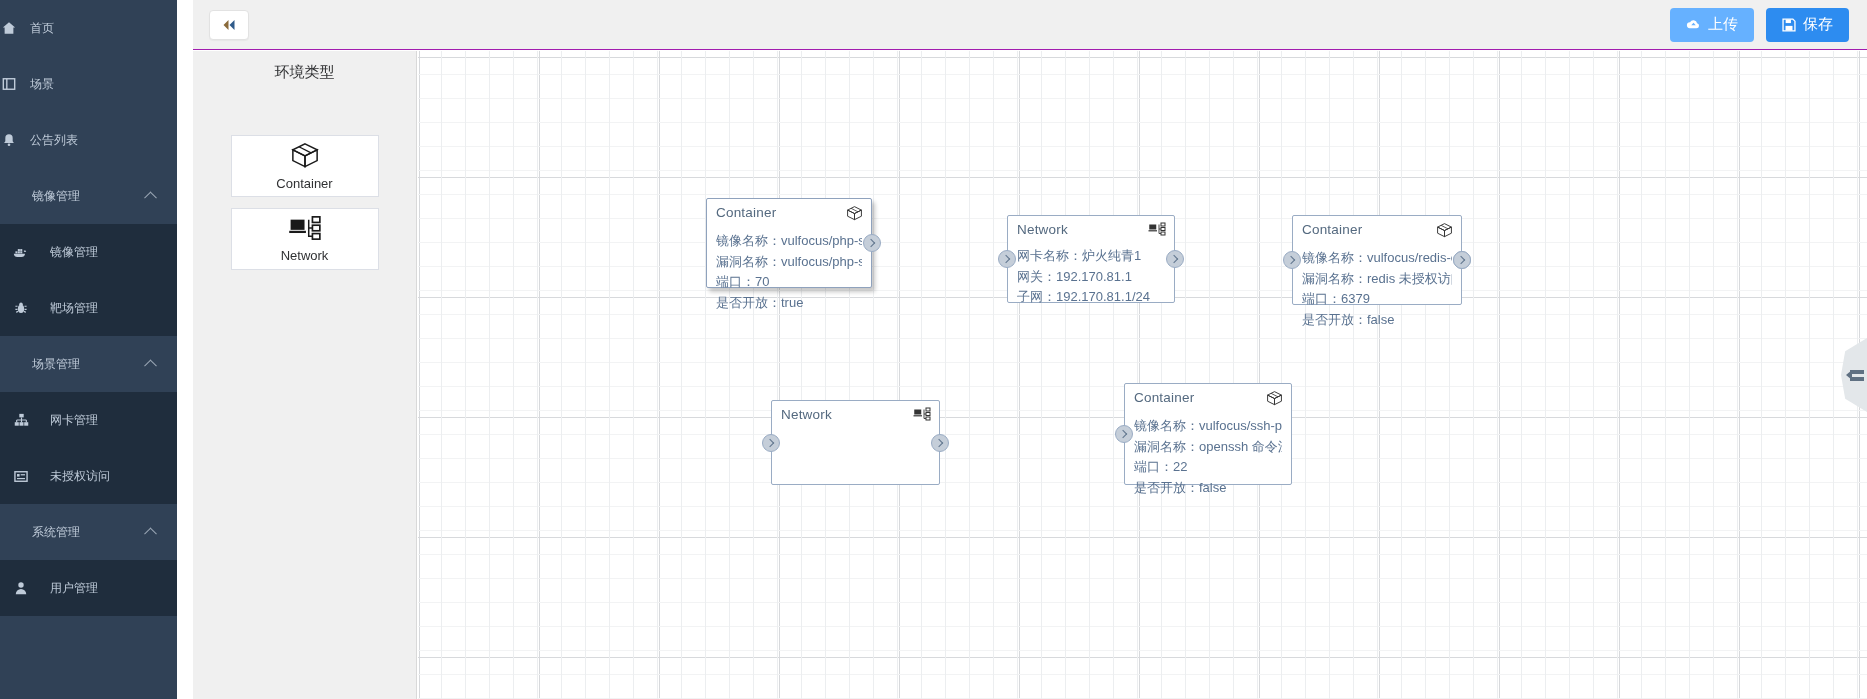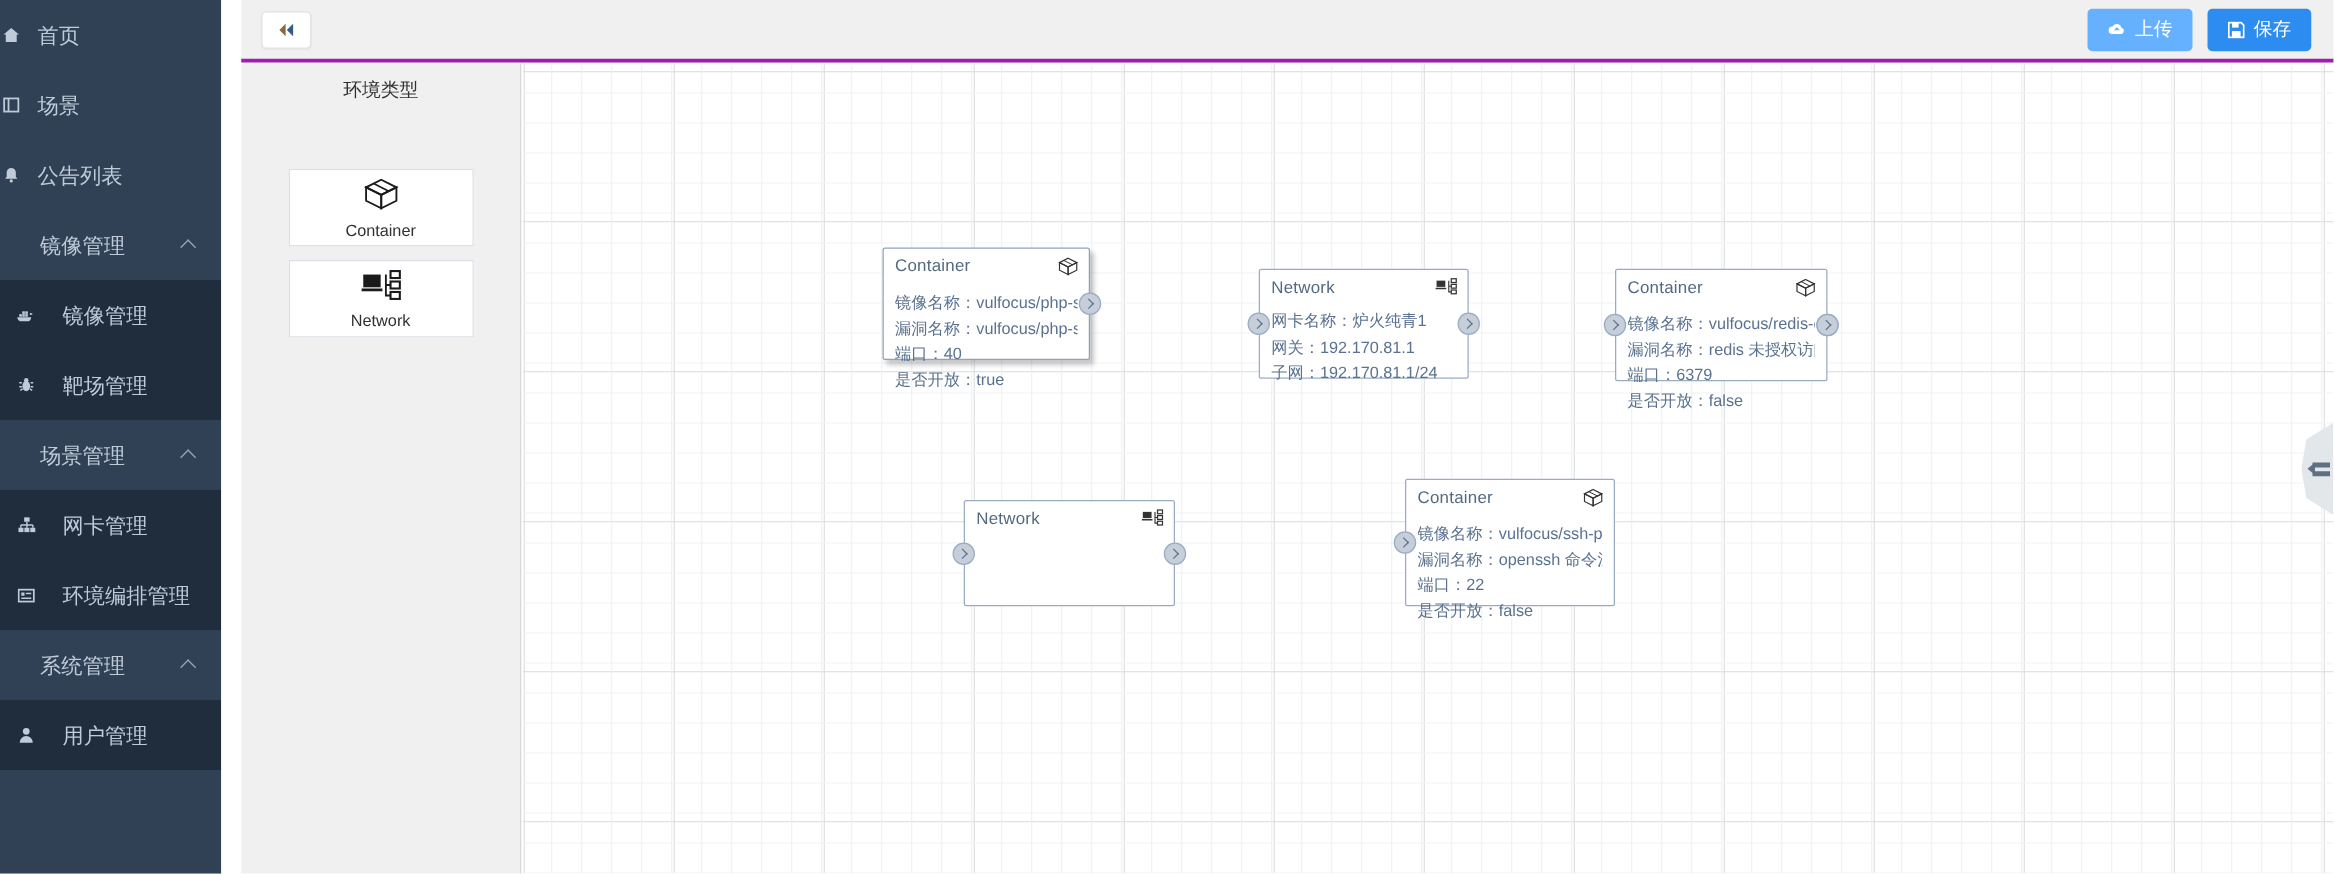--- a/index.html
+++ b/index.html
@@ -29,21 +29,21 @@
     flex: 0 0 177px;
     overflow: hidden;
   }
   .nav-item {
     position: relative;
     height: 56px;
     display: flex;
     align-items: center;
     padding-left: 10px;
     color: #bfcbd9;
-    font-size: 17px;
+    font-size: 12px;
     white-space: nowrap;
     cursor: pointer;
   }
   .nav-item .nv-ico {
     width: 30px;
     flex: 0 0 30px;
     display: flex;
     align-items: center;
     justify-content: center;
     color: #bfcbd9;
@@ -76,21 +76,21 @@
     background: #ffffff;
     overflow: hidden;
   }
 
   .toolbar {
     position: absolute;
     left: 16px; top: 0;
     right: 0;
     height: 50px;
     background: #f0f0f0;
-    border-bottom: 3px solid #a21caf;
+    border-bottom: 1px solid #a21caf;
     display: flex;
     align-items: center;
   }
   .collapse-btn {
     margin-left: 16px;
     width: 40px; height: 30px;
     background: #ffffff;
     border: 1px solid #e2e2e2;
     border-radius: 4px;
     display: flex;
@@ -345,21 +345,21 @@
         </div>
         <div class="nav-item submenu-child">
           <span class="nv-ico">
             <svg width="14" height="13" viewBox="0 0 16 15">
               <rect x="1" y="2" width="14" height="11" fill="none" stroke="currentColor" stroke-width="1.6"></rect>
               <rect x="3.4" y="4.6" width="3" height="3" fill="currentColor"></rect>
               <rect x="7.6" y="4.8" width="5" height="1.4" fill="currentColor"></rect>
               <rect x="3.4" y="9.2" width="9.2" height="1.4" fill="currentColor"></rect>
             </svg>
           </span>
-          <span class="nv-label">环境编排管理</span>
+          <span class="nv-label">未授权访问</span>
         </div>
         <div class="nav-item group">
           <span class="nv-label">系统管理</span>
           <span class="arrow-up"></span>
         </div>
         <div class="nav-item submenu-child">
           <span class="nv-ico">
             <svg width="14" height="14" viewBox="0 0 16 16">
               <circle cx="8" cy="4.6" r="3.1" fill="currentColor"></circle>
               <path d="M2 15 a6 6 0 0 1 12 0 Z" fill="currentColor"></path>
@@ -448,21 +448,21 @@
               <span class="n-icon"><svg width="17" height="16" viewBox="0 0 32 30">
                   <path d="M16 3 L29 9.5 L16 16 L3 9.5 Z" fill="none" stroke="#333" stroke-width="1.8"></path>
                   <path d="M3 9.5 V21 L16 27.5 V16 Z" fill="none" stroke="#333" stroke-width="1.8"></path>
                   <path d="M29 9.5 V21 L16 27.5 V16 Z" fill="none" stroke="#333" stroke-width="1.8"></path>
                   <path d="M9.5 6.2 L22.5 12.8" stroke="#333" stroke-width="1.5"></path>
                 </svg></span>
             </div>
             <div class="n-body">
               <div class="n-row">镜像名称：vulfocus/php-ssrf…</div>
               <div class="n-row">漏洞名称：vulfocus/php-ssrf</div>
-              <div class="n-row">端口：40</div>
+              <div class="n-row">端口：70</div>
               <div class="n-row">是否开放：true</div>
             </div>
           </div>
           <div class="node" style="left: 589px; top: 164px; width: 168px; height: 88px;">
             <div class="n-head">
               <span class="n-title">Network</span>
               <span class="n-icon"><svg width="18" height="14" viewBox="0 0 34 28">
                   <rect x="1.5" y="5" width="14" height="10" fill="#333"></rect>
                   <rect x="0" y="16.4" width="17" height="2.4" fill="#333"></rect>
                   <rect x="25" y="2" width="8" height="6" fill="none" stroke="#333" stroke-width="2"></rect>

